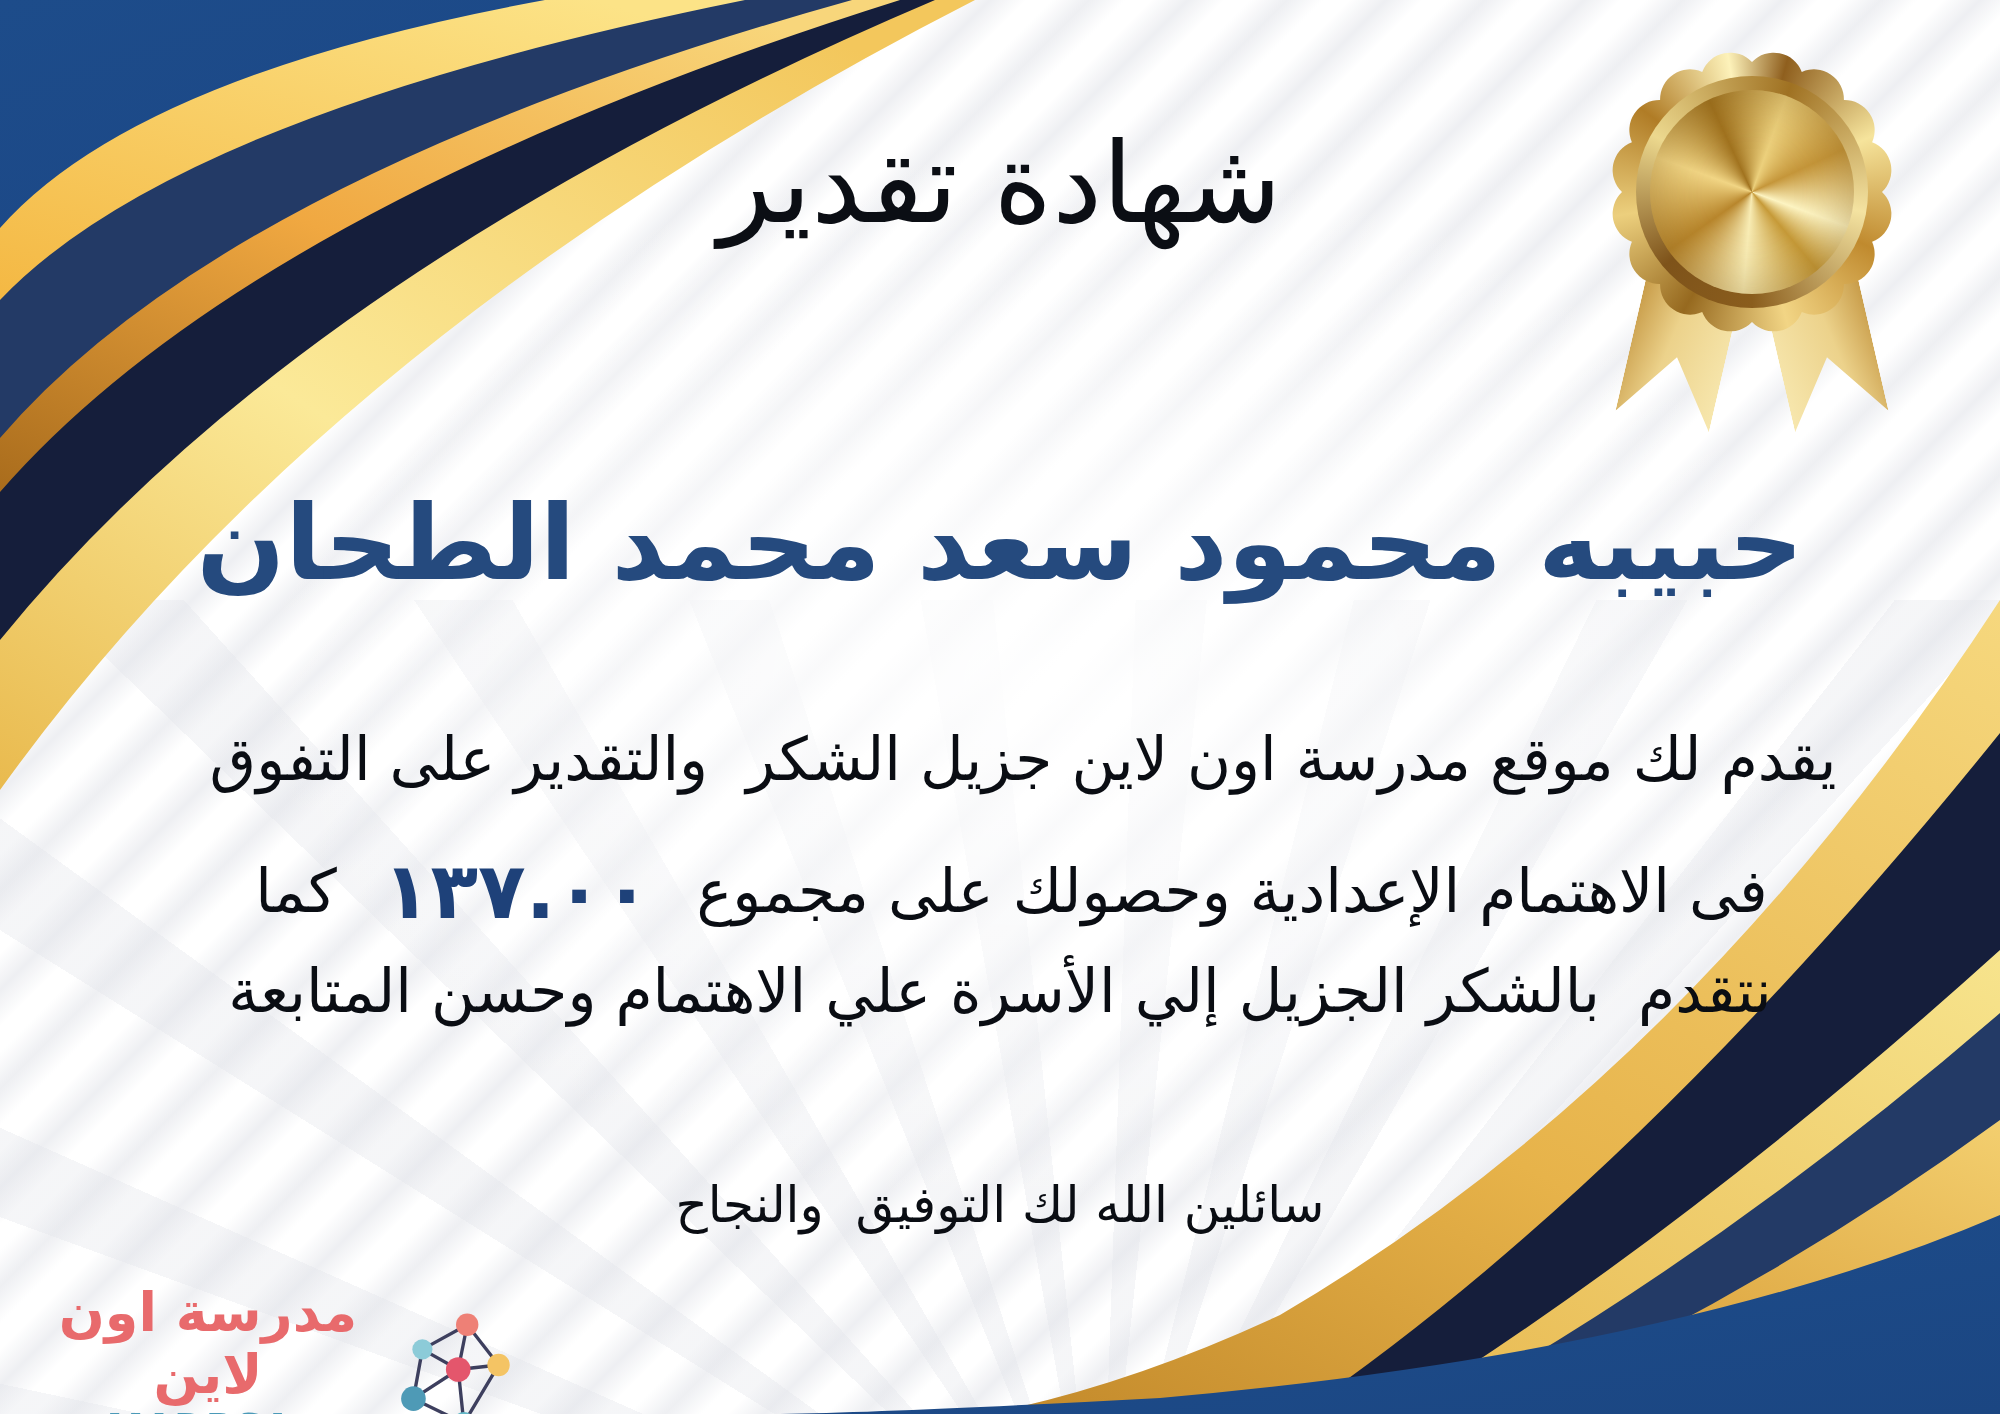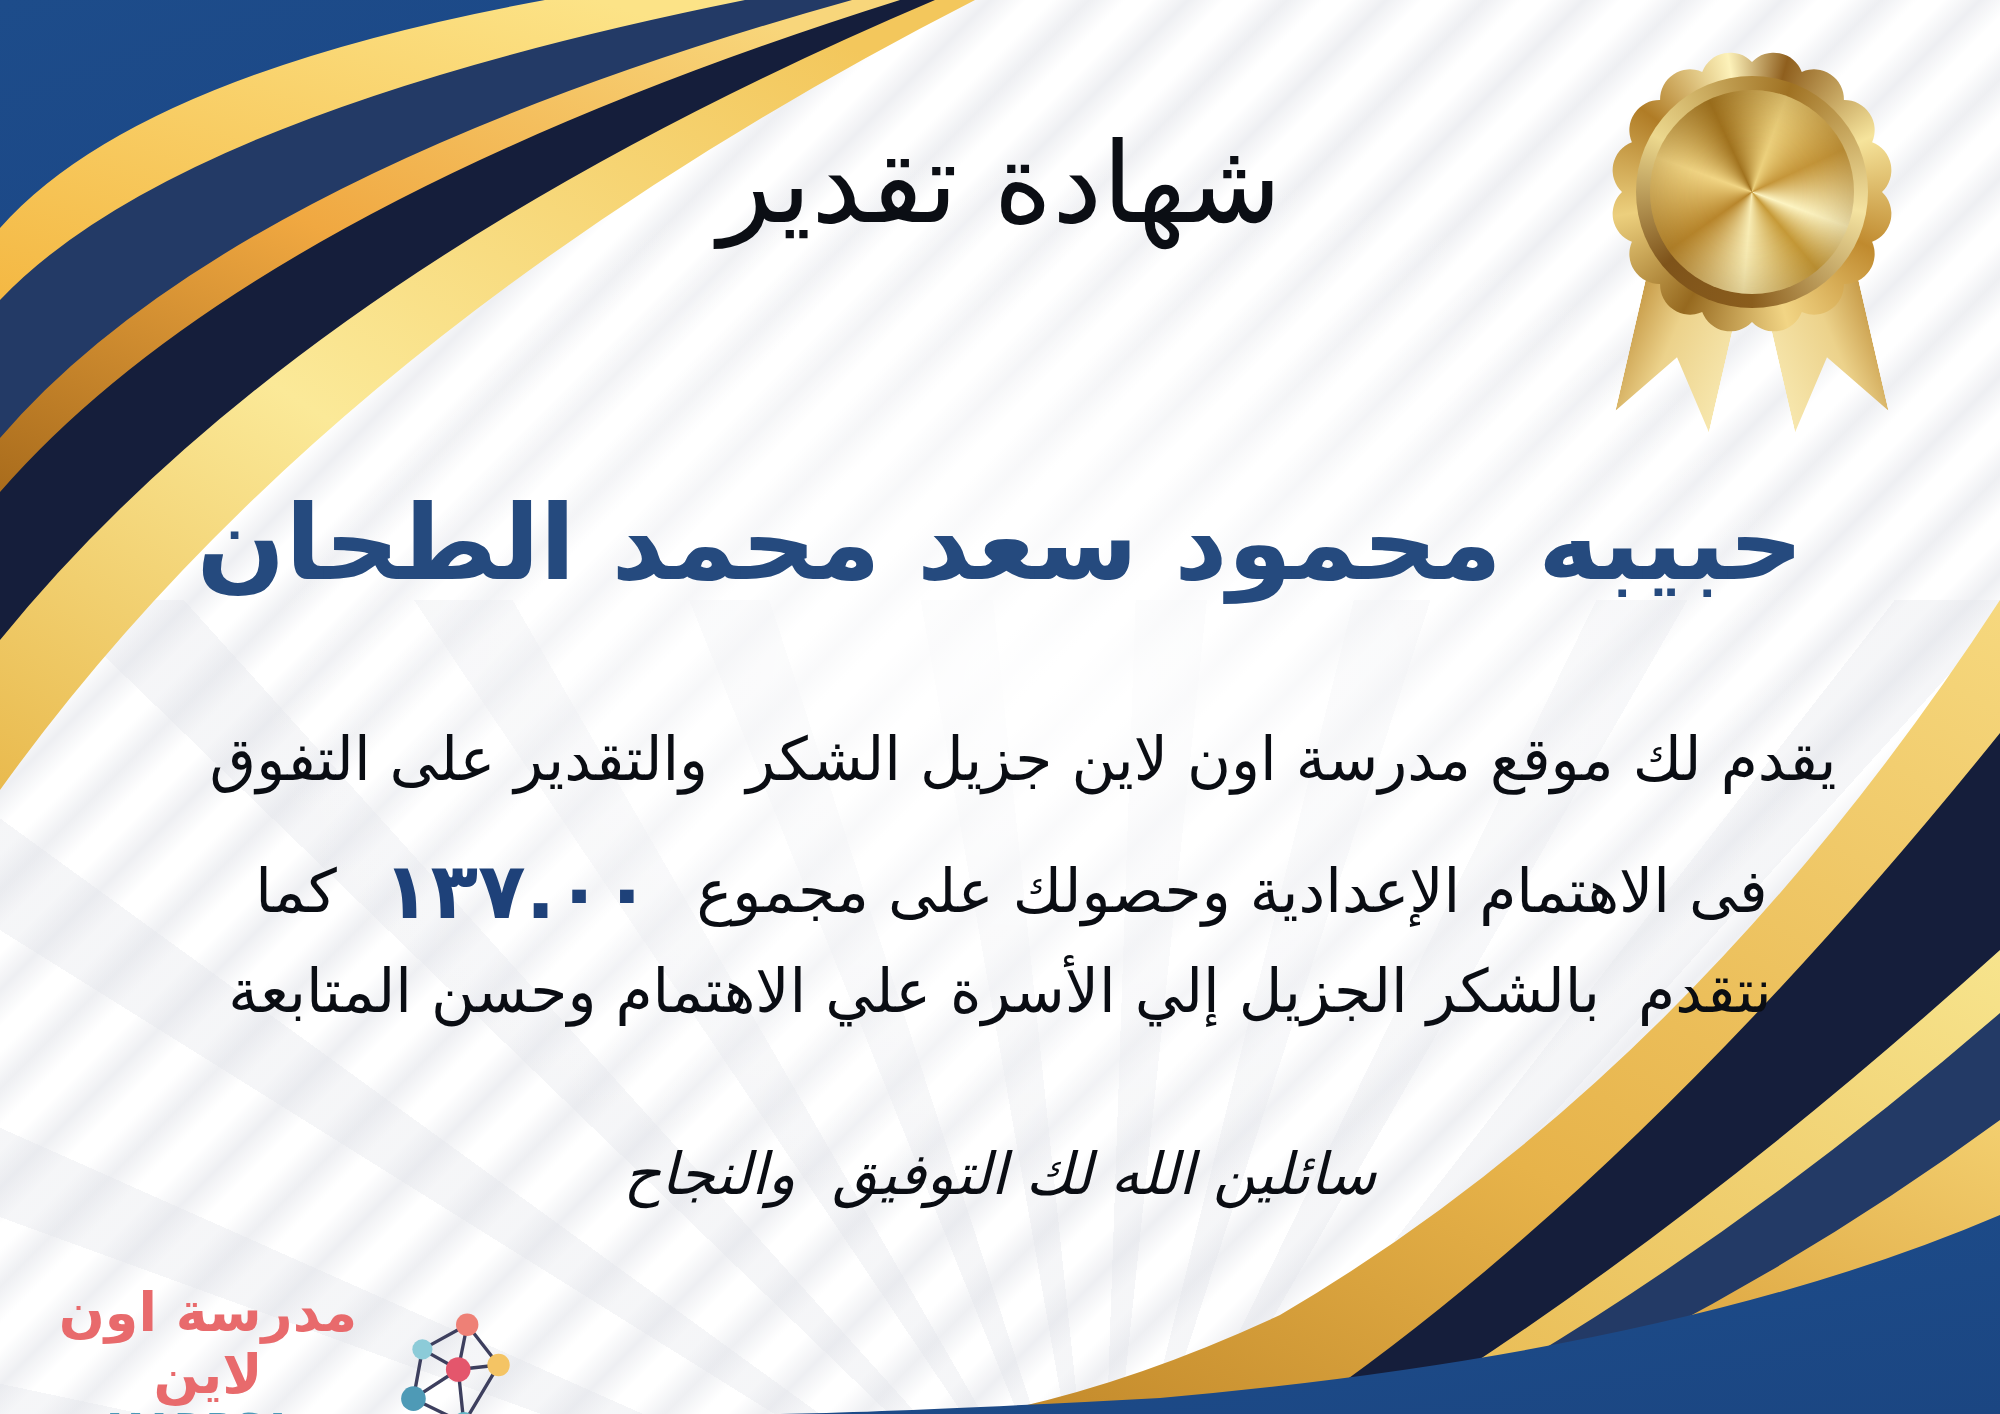--- a/index.html
+++ b/index.html
@@ -18,21 +18,21 @@
   
   .decor{position:absolute;inset:0;pointer-events:none;}
   
   .txt{position:absolute;left:0;width:100%;text-align:center;direction:rtl;white-space:pre-wrap;}
   .title{top:118px;font-size:112px;color:#0b0e14;letter-spacing:0;}
   .name{top:482px;font-size:104px;font-weight:bold;color:#254a7e;}
   .body-line{font-size:60px;color:#0a0d13;}
   .l1{top:724px;margin-left:23px;}
   .l2{top:846px;}
   .l3{top:956px;}
-  .closing{top:1140px;font-size:58px;color:#0a0d13;font-style:italic;}
+  .closing{top:1176px;font-size:50px;color:#0a0d13;}
   .score{font-size:78px;font-weight:bold;color:#1e4179;margin:4px 46px;vertical-align:-6px;}
   .after-score{margin-left:23px;}
   
   .medal{position:absolute;left:1612px;top:52px;width:280px;height:382px;}
   .ribbon{position:absolute;width:96px;height:194px;
     clip-path:polygon(0 0,100% 0,100% 100%,50% 66%,0 100%);}
   .ribbon-left{left:24px;top:178px;transform:rotate(13deg);
     background:linear-gradient(100deg,#c0903a,#ecd28b 45%,#f7e7ae);}
   .ribbon-right{left:160px;top:178px;transform:rotate(-13deg);
     background:linear-gradient(260deg,#c0903a,#ecd28b 45%,#f7e7ae);}

